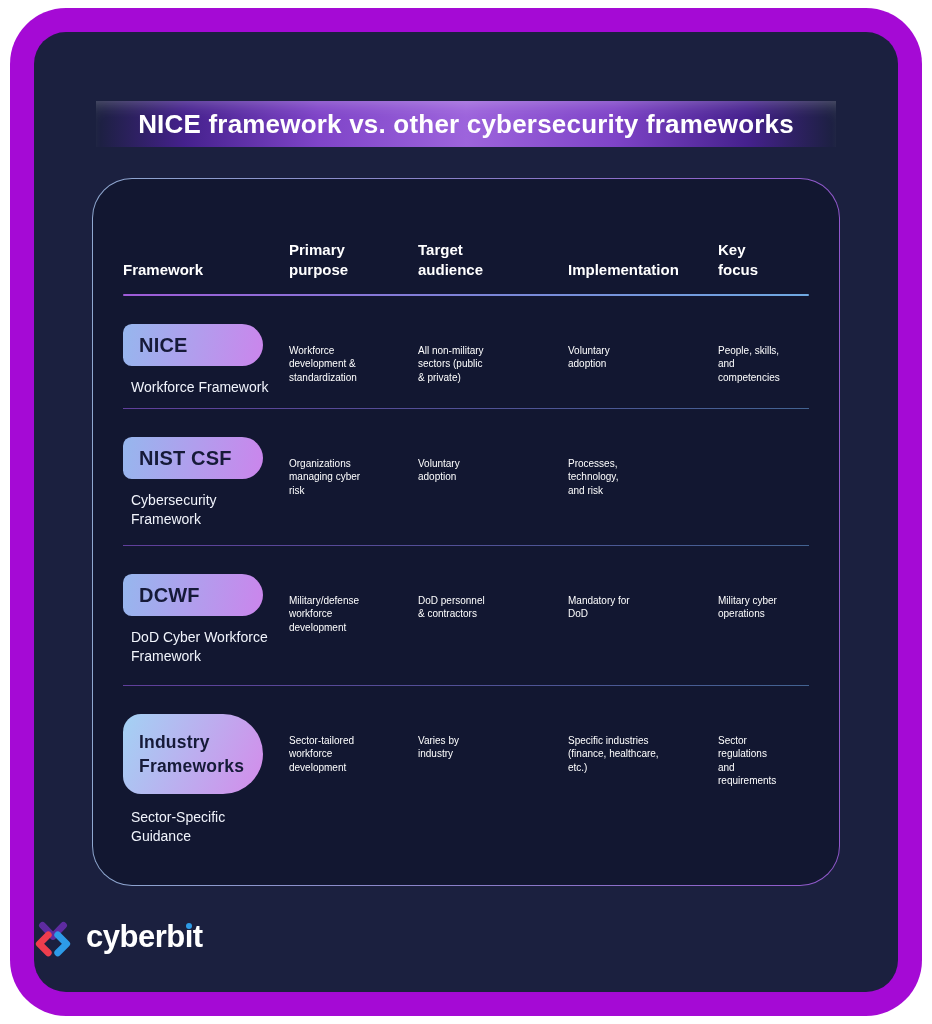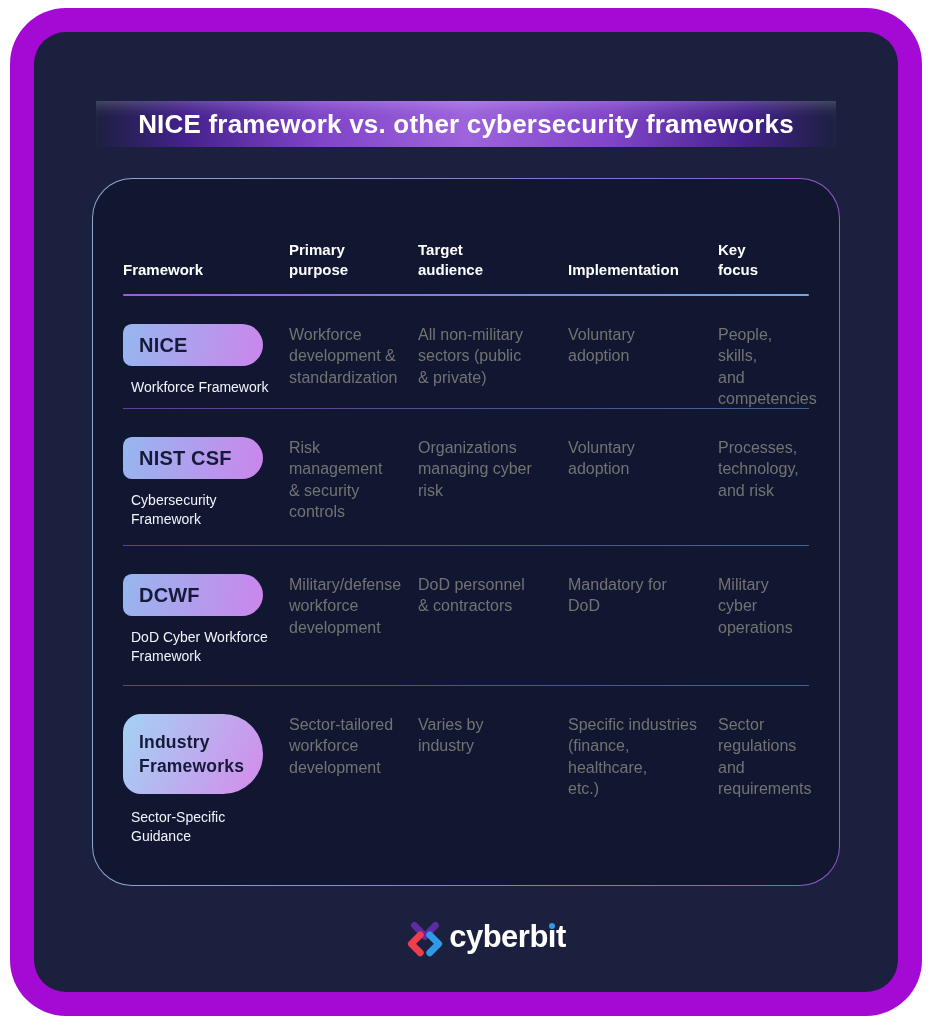--- a/index.html
+++ b/index.html
@@ -51,22 +51,22 @@
   .divider { height:1px; flex:none; opacity:0.75;
     background:linear-gradient(90deg,#7A4CBE 0%,#537CB2 100%); }
 
   .trow { padding-top:28px; align-items:start; }
   .trow.r1 { height:112px; }
   .trow.r2 { height:136px; }
   .trow.r3 { height:139px; }
   .trow.r4 { flex:1; }
 
   .cell {
-    color:#737373; font-size:16px; line-height:1.34;
-    white-space:pre-line; padding-right:8px;
+    color:#ffffff; font-size:10px; line-height:1.34;
+    white-space:pre-line; padding-right:8px;margin-top:20px;
   }
 
   .fw-cell { display:flex; flex-direction:column; align-items:flex-start; }
   .badge {
     width:140px; height:42px; border-radius:10px 24px 24px 10px;
     background:linear-gradient(100deg,#96B7EE 0%,#CB85EC 100%);
     display:flex; align-items:center; padding-left:16px;
     color:#161A38; font-size:20px; font-weight:bold; letter-spacing:0.2px;
   }
   .badge.large {
@@ -75,21 +75,21 @@
     font-size:17.5px; line-height:1.4; white-space:pre-line;
   }
   .badge-sub {
     margin-top:12px; color:#F1F4FC; font-size:14px; line-height:1.35;
     white-space:pre-line;
     margin-left:8px;
   }
   .trow.r4 .badge-sub { margin-top:14px; }
 
   
-  .footer { margin-top:31px; display:flex; align-items:center; justify-content:center; gap:5px;margin-left:40px; }
+  .footer { margin-top:31px; display:flex; align-items:center; gap:14px; }
   .logo-icon { width:38px; height:40px; flex:none; }
   .wordmark { display:flex; color:#ffffff; font-size:31px; font-weight:bold; letter-spacing:-0.5px; line-height:1.2; }
   .dotless-i { position:relative; }
   .dotless-i::after {
     content:""; position:absolute; width:6px; height:6px; border-radius:50%;
     background:#2E9BE6; left:1.5px; top:5px;
   }
 </style>
 </head>
 <body>
@@ -137,23 +137,20 @@
           </div>
 
           <div class="divider"></div>
 
           <div class="grid-row trow r2">
             <div class="fw-cell">
               <div class="badge">NIST CSF</div>
               <div class="badge-sub">Cybersecurity
 Framework</div>
             </div>
-            <div class="cell">Risk management
-&amp; security
-controls</div>
             <div class="cell">Organizations
 managing cyber
 risk</div>
             <div class="cell">Voluntary
 adoption</div>
             <div class="cell">Processes,
 technology,
 and risk</div>
           </div>
 

